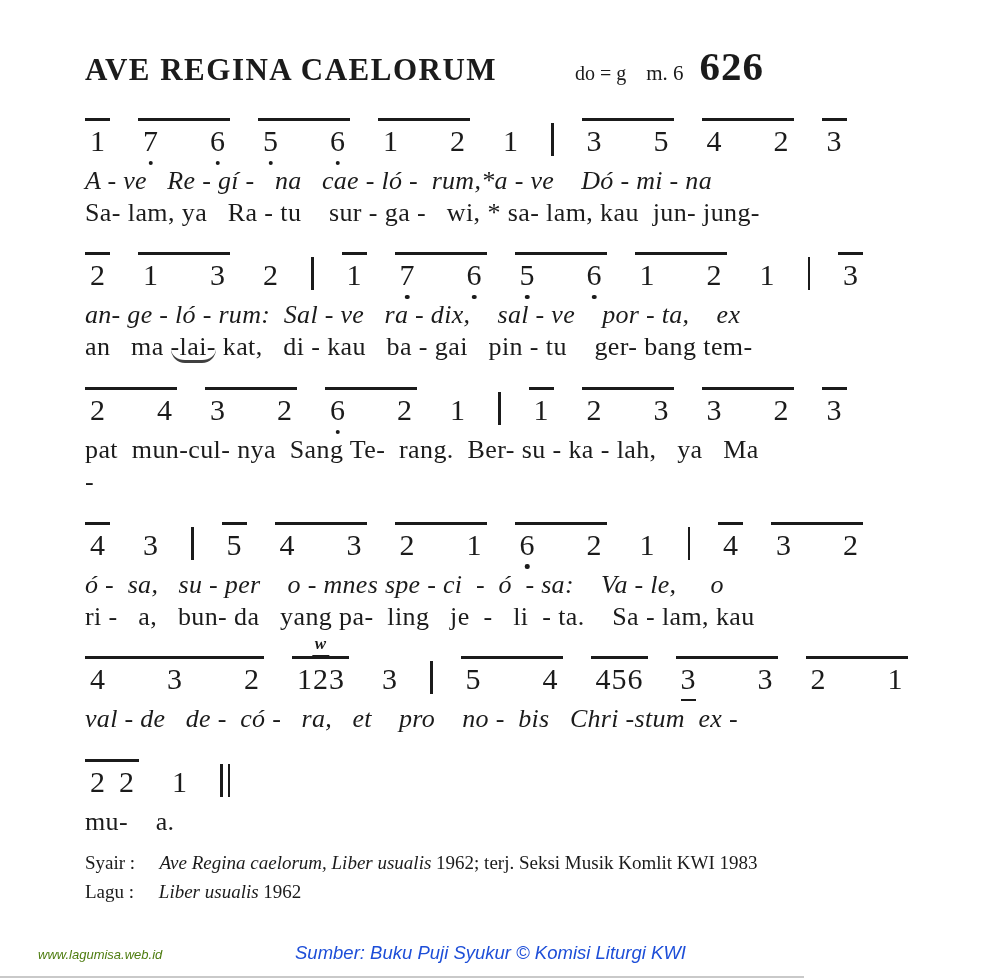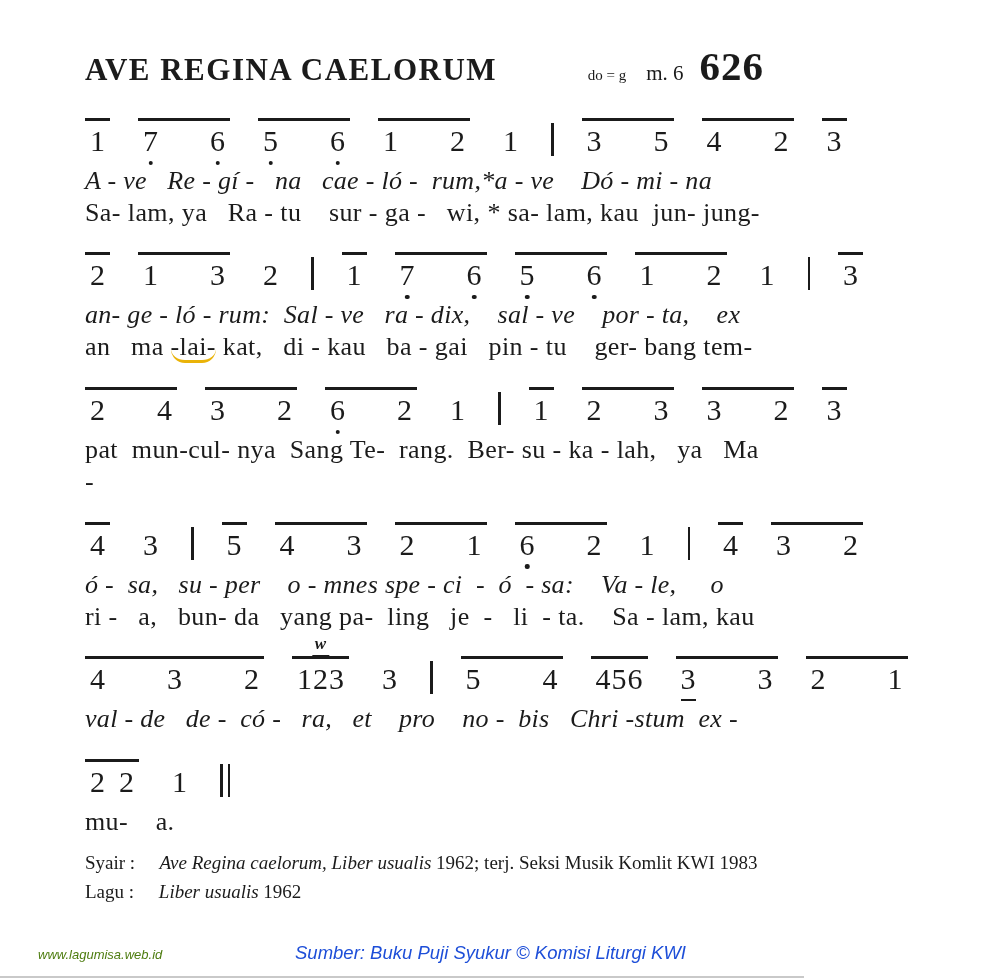--- a/index.html
+++ b/index.html
@@ -4,21 +4,21 @@
 <style>
   html,body{margin:0;padding:0;}
   body{width:992px;height:978px;background:#ffffff;font-family:"Liberation Serif",serif;color:#1b1b1b;position:relative;overflow:hidden;}
   .page{position:relative;width:804px;height:978px;background:#fff;}
   .content{padding:42px 40px 0 85px;}
 
   
   .header{display:flex;justify-content:space-between;align-items:baseline;}
   .title{font-size:31px;font-weight:bold;letter-spacing:1.5px;}
   .header-right{display:flex;align-items:baseline;}
-  .keysig{font-size:15px;margin-right:20px;text-align:right;}
+  .keysig{font-size:20px;margin-right:20px;text-align:right;}
   .meter{font-size:21px;margin-right:16px;}
   .hymn-number{font-size:41px;font-weight:bold;letter-spacing:1px;}
 
   
   .music{margin-top:6px;}
   .system{margin-bottom:2px;}
   .notes-row{display:flex;align-items:flex-end;padding-top:22px;margin-bottom:9px;}
   .note-group{display:inline-flex;align-items:flex-end;position:relative;padding:5px 5px 0 5px;margin-right:28px;}
   .note-group.over{border-top:3px solid #1b1b1b;}
   .digit{font-size:30px;line-height:1;position:relative;font-family:"Liberation Serif",serif;}
@@ -30,21 +30,21 @@
   .digit.under::before{content:'';position:absolute;left:0;right:0;bottom:-7px;height:2.5px;background:#1b1b1b;}
   .mark{position:absolute;top:-25px;left:50%;transform:translateX(-50%);font-style:italic;font-weight:bold;font-size:17px;border-bottom:2px solid #1b1b1b;padding:0 3px 1px;}
   .bar-token{display:inline-flex;align-items:flex-end;margin-right:28px;column-gap:5px;}
   .barline-stroke{display:inline-block;width:2.5px;height:33px;background:#1b1b1b;}
 
   
   .lyric{font-size:26px;white-space:pre-wrap;line-height:1.22;}
   .latin{font-style:italic;letter-spacing:0.3px;}
   .indo{letter-spacing:0.4px;}
   .seg{display:inline;}
-  .seg.slur{display:inline-block;border-bottom:3px solid #eab308;border-radius:0 0 14px 14px;line-height:1.05;}
+  .seg.slur{display:inline-block;border-bottom:3px solid #404040;border-radius:0 0 14px 14px;line-height:1.05;}
 
   
   .credits{margin-top:14px;font-size:19px;}
   .credit-line{margin-bottom:7px;}
   .credit-label{margin-right:20px;}
   .credit-seg.italic{font-style:italic;}
 
   
   .bottom-bar{position:absolute;left:0;right:0;bottom:14px;display:flex;justify-content:space-between;align-items:baseline;padding:0 118px 0 38px;}
   .website{font-family:"Liberation Sans",sans-serif;font-style:italic;font-size:13px;color:#4d7c0f;}

